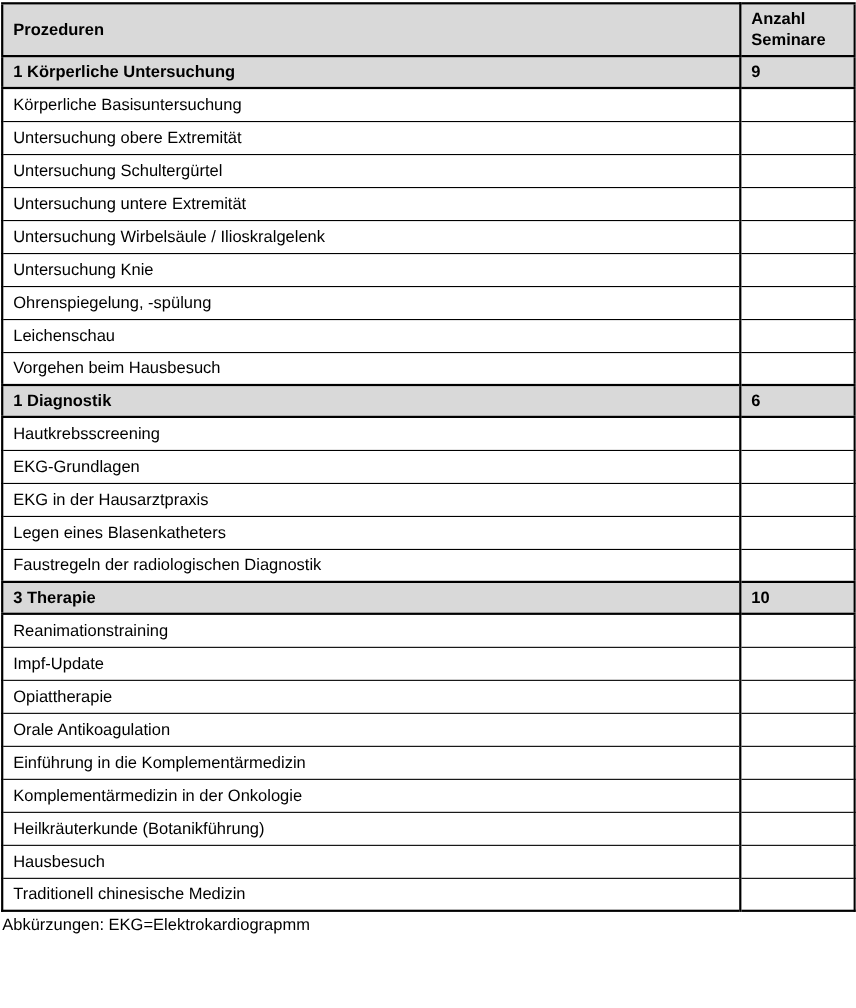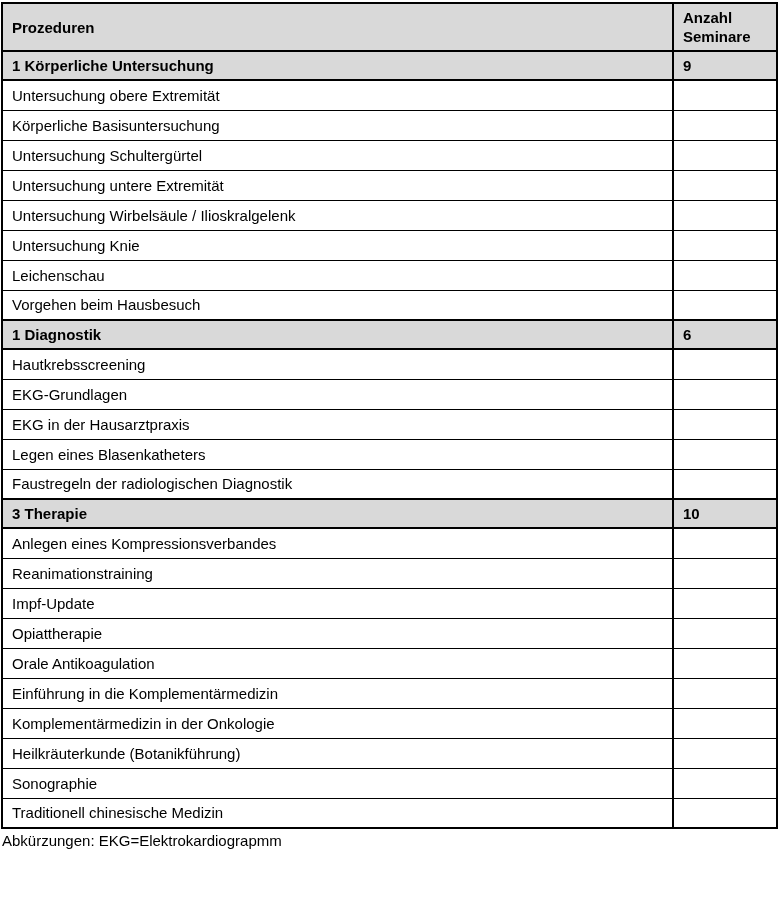--- a/index.html
+++ b/index.html
@@ -83,41 +83,45 @@
         <th>Prozeduren</th>
         <th>Anzahl Seminare</th>
       </tr>
     </thead>
     <tbody id="table-body">
         <tr class="section-row">
           <td>1 Körperliche Untersuchung</td>
           <td>9</td>
         </tr>
         <tr class="data-row">
-          <td>Untersuchung obere Extremität</td>
+          <td>Körperliche Basisuntersuchung</td>
           <td></td>
         </tr>
         <tr class="data-row">
-          <td>Körperliche Basisuntersuchung</td>
+          <td>Untersuchung obere Extremität</td>
           <td></td>
         </tr>
         <tr class="data-row">
           <td>Untersuchung Schultergürtel</td>
           <td></td>
         </tr>
         <tr class="data-row">
           <td>Untersuchung untere Extremität</td>
           <td></td>
         </tr>
         <tr class="data-row">
           <td>Untersuchung Wirbelsäule / Ilioskralgelenk</td>
           <td></td>
         </tr>
         <tr class="data-row">
           <td>Untersuchung Knie</td>
+          <td></td>
+        </tr>
+        <tr class="data-row">
+          <td>Ohrenspiegelung, -spülung</td>
           <td></td>
         </tr>
         <tr class="data-row">
           <td>Leichenschau</td>
           <td></td>
         </tr>
         <tr class="data-row">
           <td>Vorgehen beim Hausbesuch</td>
           <td></td>
         </tr>
@@ -143,24 +147,20 @@
         </tr>
         <tr class="data-row">
           <td>Faustregeln der radiologischen Diagnostik</td>
           <td></td>
         </tr>
         <tr class="section-row">
           <td>3 Therapie</td>
           <td>10</td>
         </tr>
         <tr class="data-row">
-          <td>Anlegen eines Kompressionsverbandes</td>
-          <td></td>
-        </tr>
-        <tr class="data-row">
           <td>Reanimationstraining</td>
           <td></td>
         </tr>
         <tr class="data-row">
           <td>Impf-Update</td>
           <td></td>
         </tr>
         <tr class="data-row">
           <td>Opiattherapie</td>
           <td></td>
@@ -175,21 +175,21 @@
         </tr>
         <tr class="data-row">
           <td>Komplementärmedizin in der Onkologie</td>
           <td></td>
         </tr>
         <tr class="data-row">
           <td>Heilkräuterkunde (Botanikführung)</td>
           <td></td>
         </tr>
         <tr class="data-row">
-          <td>Sonographie</td>
+          <td>Hausbesuch</td>
           <td></td>
         </tr>
         <tr class="data-row">
           <td>Traditionell chinesische Medizin</td>
           <td></td>
         </tr>
       </tbody>
   </table>
   <div class="footnote">Abkürzungen: EKG=Elektrokardiograpmm</div>
 </div>

